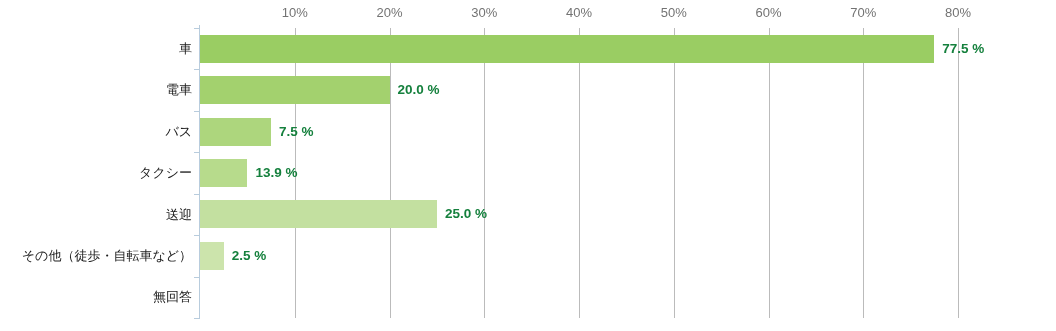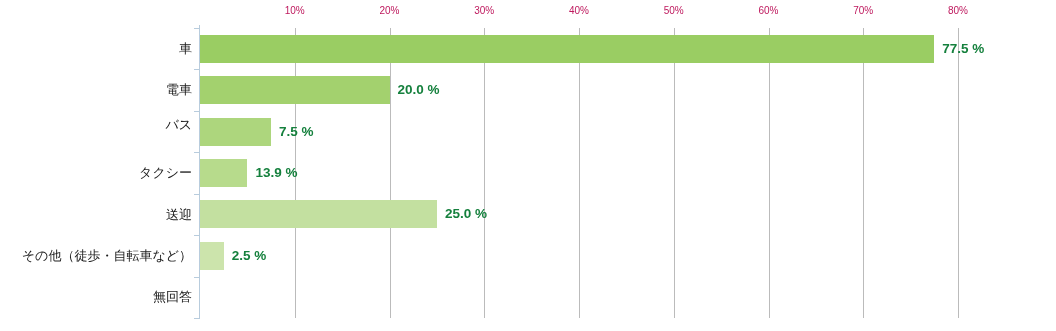--- a/index.html
+++ b/index.html
@@ -35,22 +35,22 @@
     position: absolute;
     left: 200px;
     top: 0;
     width: 758px;
     height: 28px;
   }
   .xtick-label {
     position: absolute;
     top: 5px;
     transform: translateX(-50%);
-    font-size: 10px;
-    color: #be185d;
+    font-size: 13px;
+    color: #737373;
     letter-spacing: 0px;
     white-space: nowrap;
   }
 
   
   .gridline {
     position: absolute;
     top: 0;
     width: 1px;
     height: 290px;
@@ -160,20 +160,20 @@
       <div class="axis-tick" style="top: 152.286px;"></div>
       <div class="axis-tick" style="top: 193.714px;"></div>
       <div class="axis-tick" style="top: 235.143px;"></div>
       <div class="axis-tick" style="top: 276.571px;"></div>
       <div class="axis-tick" style="top: 318px;"></div>
     </div>
 
   <div class="cat-labels">
       <div class="cat-label" style="top: 13.7143px;">車</div>
       <div class="cat-label" style="top: 55.1429px;">電車</div>
-      <div class="cat-label" style="top: 90px;">バス</div>
+      <div class="cat-label" style="top: 97px;">バス</div>
       <div class="cat-label" style="top: 138px;">タクシー</div>
       <div class="cat-label" style="top: 180px;">送迎</div>
       <div class="cat-label" style="top: 262.286px;">無回答</div>
       <div class="cat-label" style="top: 220.857px;">その他（徒歩・自転車など）</div>
     </div>
 
 </div>
 
 </body></html>

